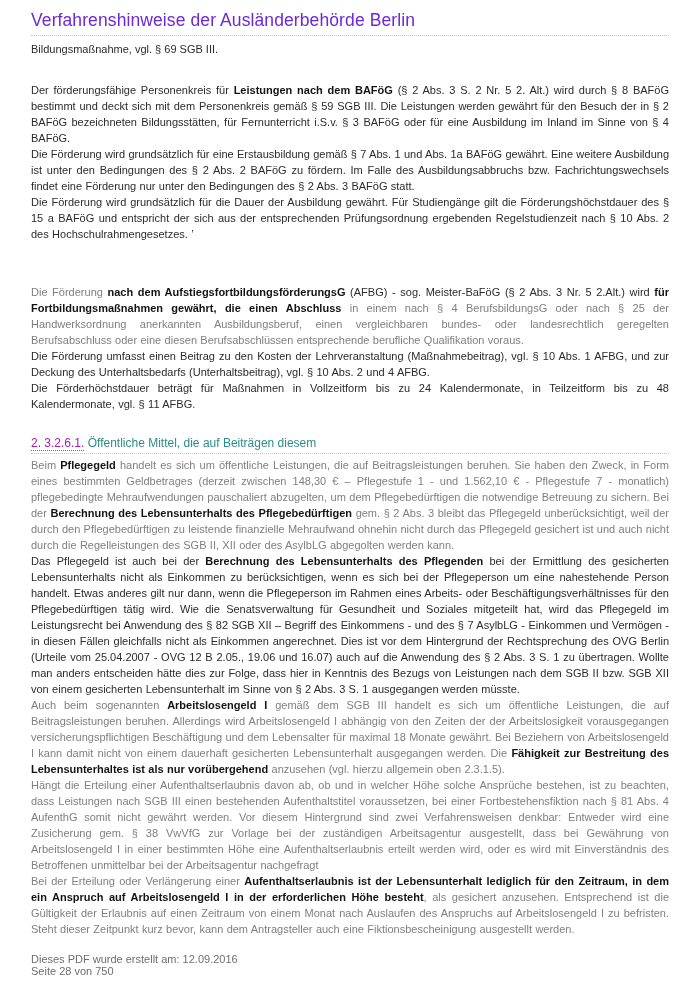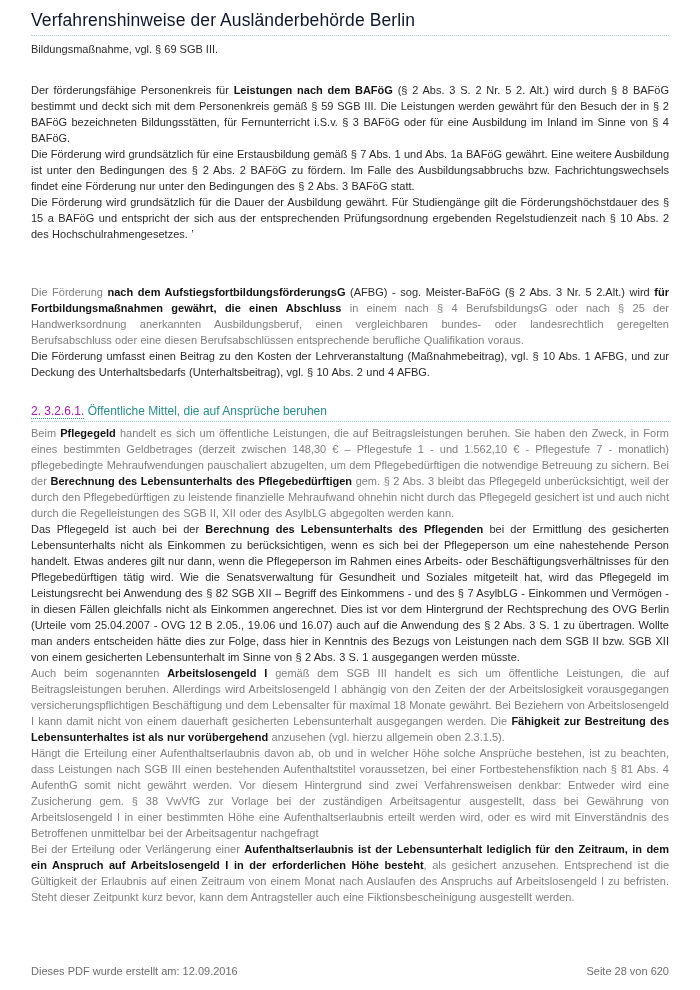--- a/index.html
+++ b/index.html
@@ -9,21 +9,21 @@
     font-family: "Liberation Sans", sans-serif;
     position: relative;
     overflow: hidden;
     -webkit-font-smoothing: antialiased;
   }
   .page { padding: 10px 31px 0 31px; }
 
   .doc-title {
     font-size: 17.5px;
     font-weight: 400;
-    color: #0f172a;
+    color: #6d28d9;
     margin: 0;
     letter-spacing: 0.1px;
   }
   .title-rule {
     border: 0;
     border-bottom: 1px dotted #a9cdcd;
     margin: 4px 0 0 0;
   }
   .doc-subtitle {
     font-size: 11px;
@@ -63,43 +63,45 @@
     cursor: pointer;
   }
 
   .page-footer {
     position: absolute;
     left: 31px; right: 31px; bottom: 13px;
     display: flex;
     justify-content: space-between;
     font-size: 11px;
     color: #6e6e6e;
+    flex-direction: column;
   }
 </style>
 </head>
 <body>
 
 <div class="page">
   <h1 class="doc-title">Verfahrenshinweise der Ausländerbehörde Berlin</h1>
   <hr class="title-rule">
   <p class="doc-subtitle">Bildungsmaßnahme, vgl. § 69 SGB III.</p>
 
   <div class="doc-body" id="doc-body">
       <p class="para"><span>Der förderungsfähige Personenkreis für </span><span class="seg-bold">Leistungen nach dem BAFöG</span><span> (§ 2 Abs. 3 S. 2 Nr. 5 2. Alt.) wird durch § 8 BAFöG bestimmt und deckt sich mit dem Personenkreis gemäß § 59 SGB III. Die Leistungen werden gewährt für den Besuch der in § 2 BAFöG bezeichneten Bildungsstätten, für Fernunterricht i.S.v. § 3 BAFöG oder für eine Ausbildung im Inland im Sinne von § 4 BAFöG.</span></p>
       <p class="para"><span>Die Förderung wird grundsätzlich für eine Erstausbildung gemäß § 7 Abs. 1 und Abs. 1a BAFöG gewährt. Eine weitere Ausbildung ist unter den Bedingungen des § 2 Abs. 2 BAFöG zu fördern. Im Falle des Ausbildungsabbruchs bzw. Fachrichtungswechsels findet eine Förderung nur unter den Bedingungen des § 2 Abs. 3 BAFöG statt.</span></p>
       <p class="para"><span>Die Förderung wird grundsätzlich für die Dauer der Ausbildung gewährt. Für Studiengänge gilt die Förderungshöchstdauer des § 15 a BAFöG und entspricht der sich aus der entsprechenden Prüfungsordnung ergebenden Regelstudienzeit nach § 10 Abs. 2 des Hochschulrahmengesetzes. ’</span></p>
       <div class="spacer-lg"></div>
       <p class="para"><span class="seg-muted">Die Förderung </span><span class="seg-bold">nach dem AufstiegsfortbildungsförderungsG</span><span> (AFBG) - sog. Meister-BaFöG (§ 2 Abs. 3 Nr. 5 2.Alt.) wird </span><span class="seg-bold">für Fortbildungsmaßnahmen gewährt, die einen Abschluss </span><span class="seg-muted">in einem nach § 4 BerufsbildungsG oder nach § 25 der Handwerksordnung anerkannten Ausbildungsberuf, einen vergleichbaren bundes- oder landesrechtlich geregelten Berufsabschluss oder eine diesen Berufsabschlüssen entsprechende berufliche Qualifikation voraus.</span></p>
       <p class="para"><span>Die Förderung umfasst einen Beitrag zu den Kosten der Lehrveranstaltung (Maßnahmebeitrag), vgl. § 10 Abs. 1 AFBG, und zur Deckung des Unterhaltsbedarfs (Unterhaltsbeitrag), vgl. § 10 Abs. 2 und 4 AFBG.</span></p>
+      <p class="para"><span>Die Förderhöchstdauer beträgt für Maßnahmen in Vollzeitform bis zu 24 Kalendermonate, in Teilzeitform bis zu 48 Kalendermonate, vgl. § 11 AFBG.</span></p>
       <div class="spacer-md"></div>
-      <h2 class="section-heading"><a class="section-link">2. 3.2.6.1.</a><span> Öffentliche Mittel, die auf Ansprüche beruhen</span></h2>
+      <h2 class="section-heading"><a class="section-link">2. 3.2.6.1.</a><span> Öffentliche Mittel, die auf Beiträgen diesem</span></h2>
       <p class="para"><span class="seg-muted">Beim </span><span class="seg-bold">Pflegegeld</span><span class="seg-muted"> handelt es sich um öffentliche Leistungen, die auf Beitragsleistungen beruhen. Sie haben den Zweck, in Form eines bestimmten Geldbetrages (derzeit zwischen 148,30 € – Pflegestufe 1 - und 1.562,10 € - Pflegestufe 7 - monatlich) pflegebedingte Mehraufwendungen pauschaliert abzugelten, um dem Pflegebedürftigen die notwendige Betreuung zu sichern. Bei der </span><span class="seg-bold">Berechnung des Lebensunterhalts des Pflegebedürftigen</span><span class="seg-muted"> gem. § 2 Abs. 3 bleibt das Pflegegeld unberücksichtigt, weil der durch den Pflegebedürftigen zu leistende finanzielle Mehraufwand ohnehin nicht durch das Pflegegeld gesichert ist und auch nicht durch die Regelleistungen des SGB II, XII oder des AsylbLG abgegolten werden kann.</span></p>
       <p class="para"><span>Das Pflegegeld ist auch bei der </span><span class="seg-bold">Berechnung des Lebensunterhalts des Pflegenden</span><span> bei der Ermittlung des gesicherten Lebensunterhalts nicht als Einkommen zu berücksichtigen, wenn es sich bei der Pflegeperson um eine nahestehende Person handelt. Etwas anderes gilt nur dann, wenn die Pflegeperson im Rahmen eines Arbeits- oder Beschäftigungsverhältnisses für den Pflegebedürftigen tätig wird. Wie die Senatsverwaltung für Gesundheit und Soziales mitgeteilt hat, wird das Pflegegeld im Leistungsrecht bei Anwendung des § 82 SGB XII – Begriff des Einkommens - und des § 7 AsylbLG - Einkommen und Vermögen - in diesen Fällen gleichfalls nicht als Einkommen angerechnet. Dies ist vor dem Hintergrund der Rechtsprechung des OVG Berlin (Urteile vom 25.04.2007 - OVG 12 B 2.05., 19.06 und 16.07) auch auf die Anwendung des § 2 Abs. 3 S. 1 zu übertragen. Wollte man anders entscheiden hätte dies zur Folge, dass hier in Kenntnis des Bezugs von Leistungen nach dem SGB II bzw. SGB XII von einem gesicherten Lebensunterhalt im Sinne von § 2 Abs. 3 S. 1 ausgegangen werden müsste.</span></p>
       <p class="para"><span class="seg-muted">Auch beim sogenannten </span><span class="seg-bold">Arbeitslosengeld I</span><span class="seg-muted"> gemäß dem SGB III handelt es sich um öffentliche Leistungen, die auf Beitragsleistungen beruhen. Allerdings wird Arbeitslosengeld I abhängig von den Zeiten der der Arbeitslosigkeit vorausgegangen versicherungspflichtigen Beschäftigung und dem Lebensalter für maximal 18 Monate gewährt. Bei Beziehern von Arbeitslosengeld I kann damit nicht von einem dauerhaft gesicherten Lebensunterhalt ausgegangen werden. Die </span><span class="seg-bold">Fähigkeit zur Bestreitung des Lebensunterhaltes ist als nur vorübergehend</span><span class="seg-muted"> anzusehen (vgl. hierzu allgemein oben 2.3.1.5).</span></p>
       <p class="para"><span class="seg-muted">Hängt die Erteilung einer Aufenthaltserlaubnis davon ab, ob und in welcher Höhe solche Ansprüche bestehen, ist zu beachten, dass Leistungen nach SGB III einen bestehenden Aufenthaltstitel voraussetzen, bei einer Fortbestehensfiktion nach § 81 Abs. 4 AufenthG somit nicht gewährt werden. Vor diesem Hintergrund sind zwei Verfahrensweisen denkbar: Entweder wird eine Zusicherung gem. § 38 VwVfG zur Vorlage bei der zuständigen Arbeitsagentur ausgestellt, dass bei Gewährung von Arbeitslosengeld I in einer bestimmten Höhe eine Aufenthaltserlaubnis erteilt werden wird, oder es wird mit Einverständnis des Betroffenen unmittelbar bei der Arbeitsagentur nachgefragt</span></p>
       <p class="para"><span class="seg-muted">Bei der Erteilung oder Verlängerung einer </span><span class="seg-bold">Aufenthaltserlaubnis ist der Lebensunterhalt lediglich für den Zeitraum, in dem ein Anspruch auf Arbeitslosengeld I in der erforderlichen Höhe besteht</span><span class="seg-muted">, als gesichert anzusehen. Entsprechend ist die Gültigkeit der Erlaubnis auf einen Zeitraum von einem Monat nach Auslaufen des Anspruchs auf Arbeitslosengeld I zu befristen. Steht dieser Zeitpunkt kurz bevor, kann dem Antragsteller auch eine Fiktionsbescheinigung ausgestellt werden.</span></p>
     </div>
 </div>
 
 <div class="page-footer">
   <span>Dieses PDF wurde erstellt am: 12.09.2016</span>
-  <span>Seite 28 von 620</span>
+  <span>Seite 28 von 750</span>
 </div>
 
 </body></html>

